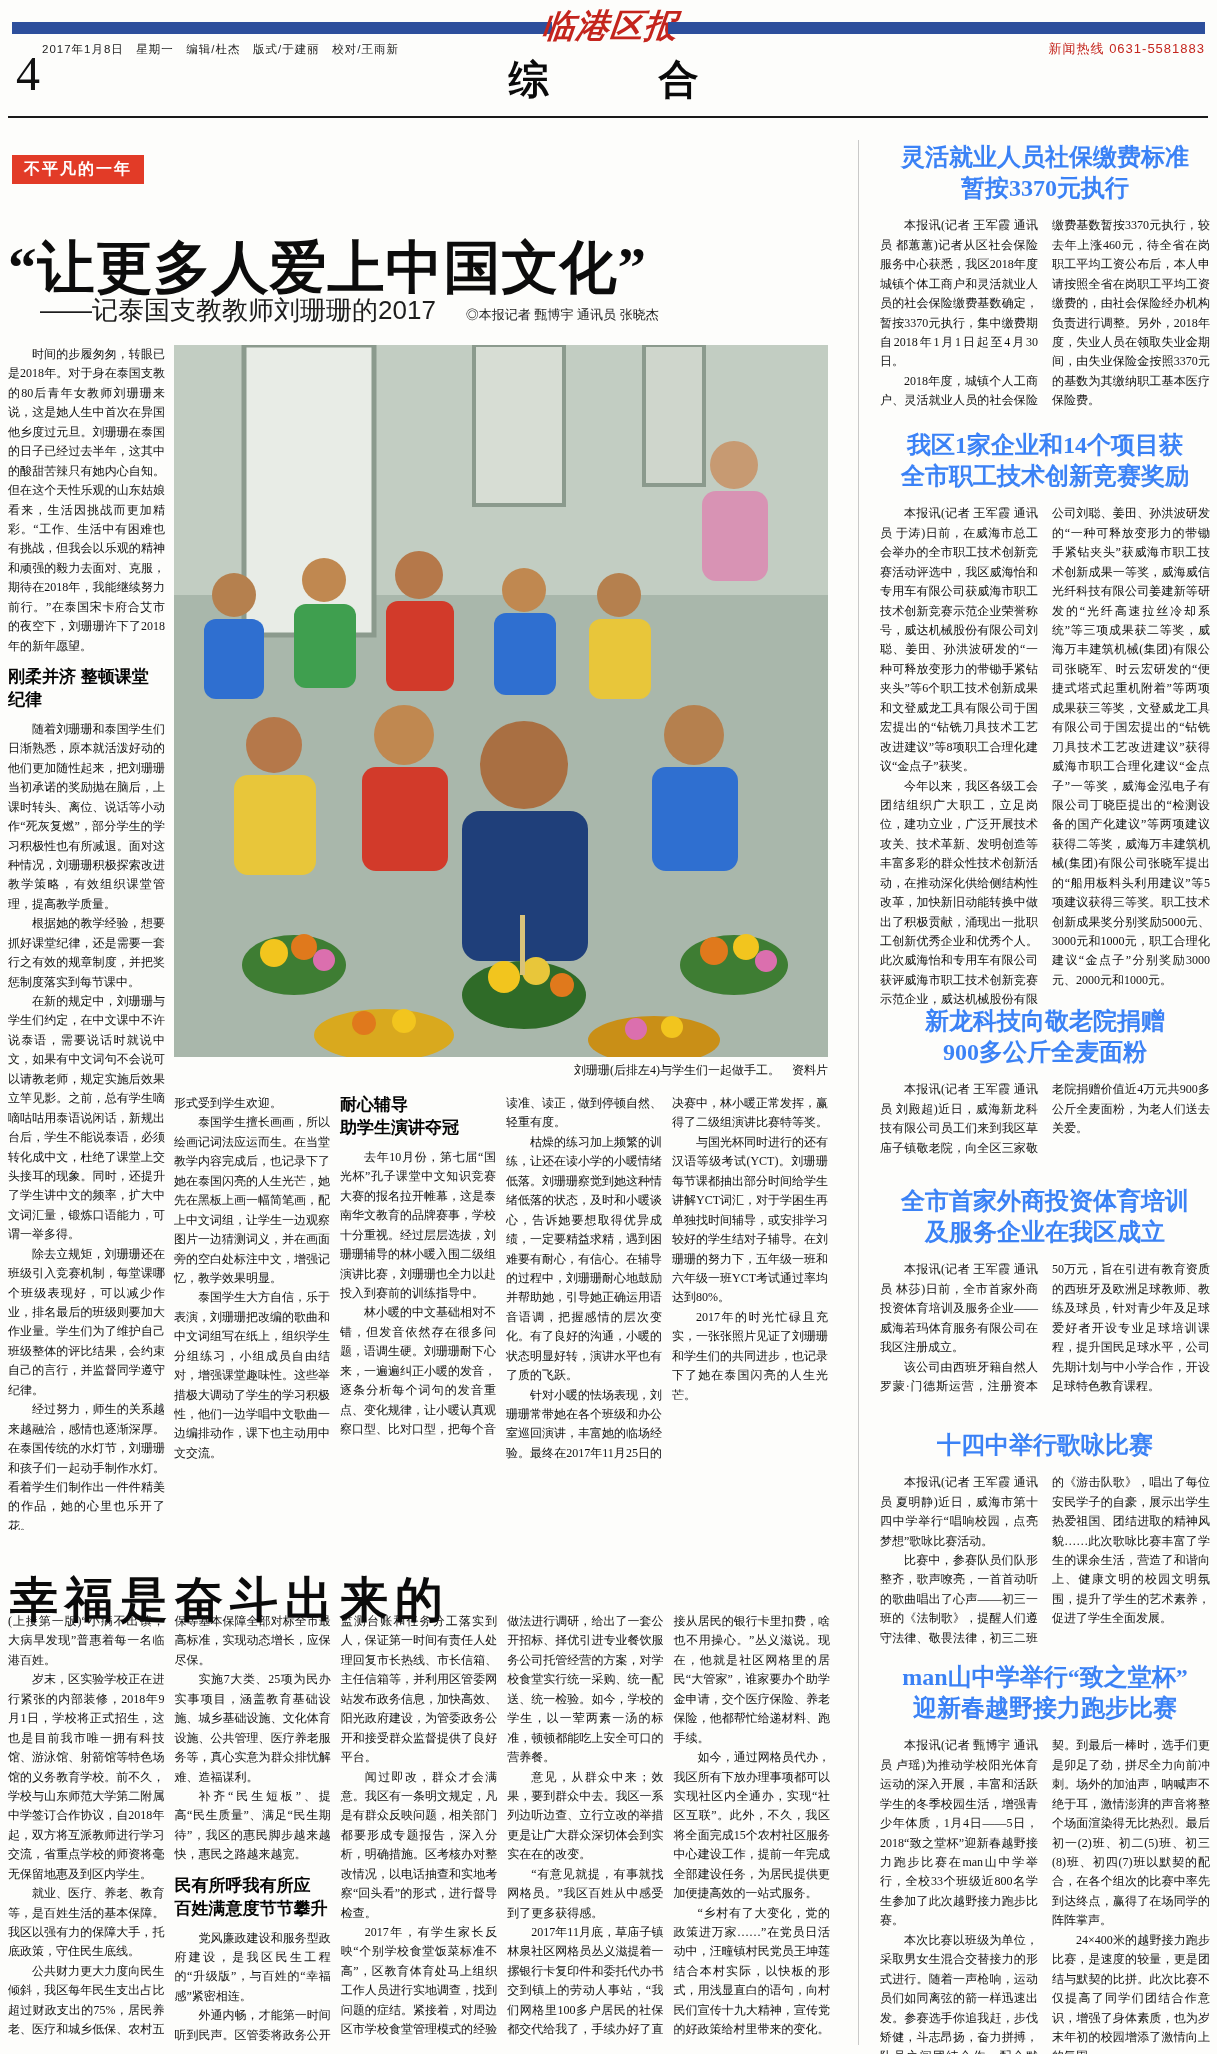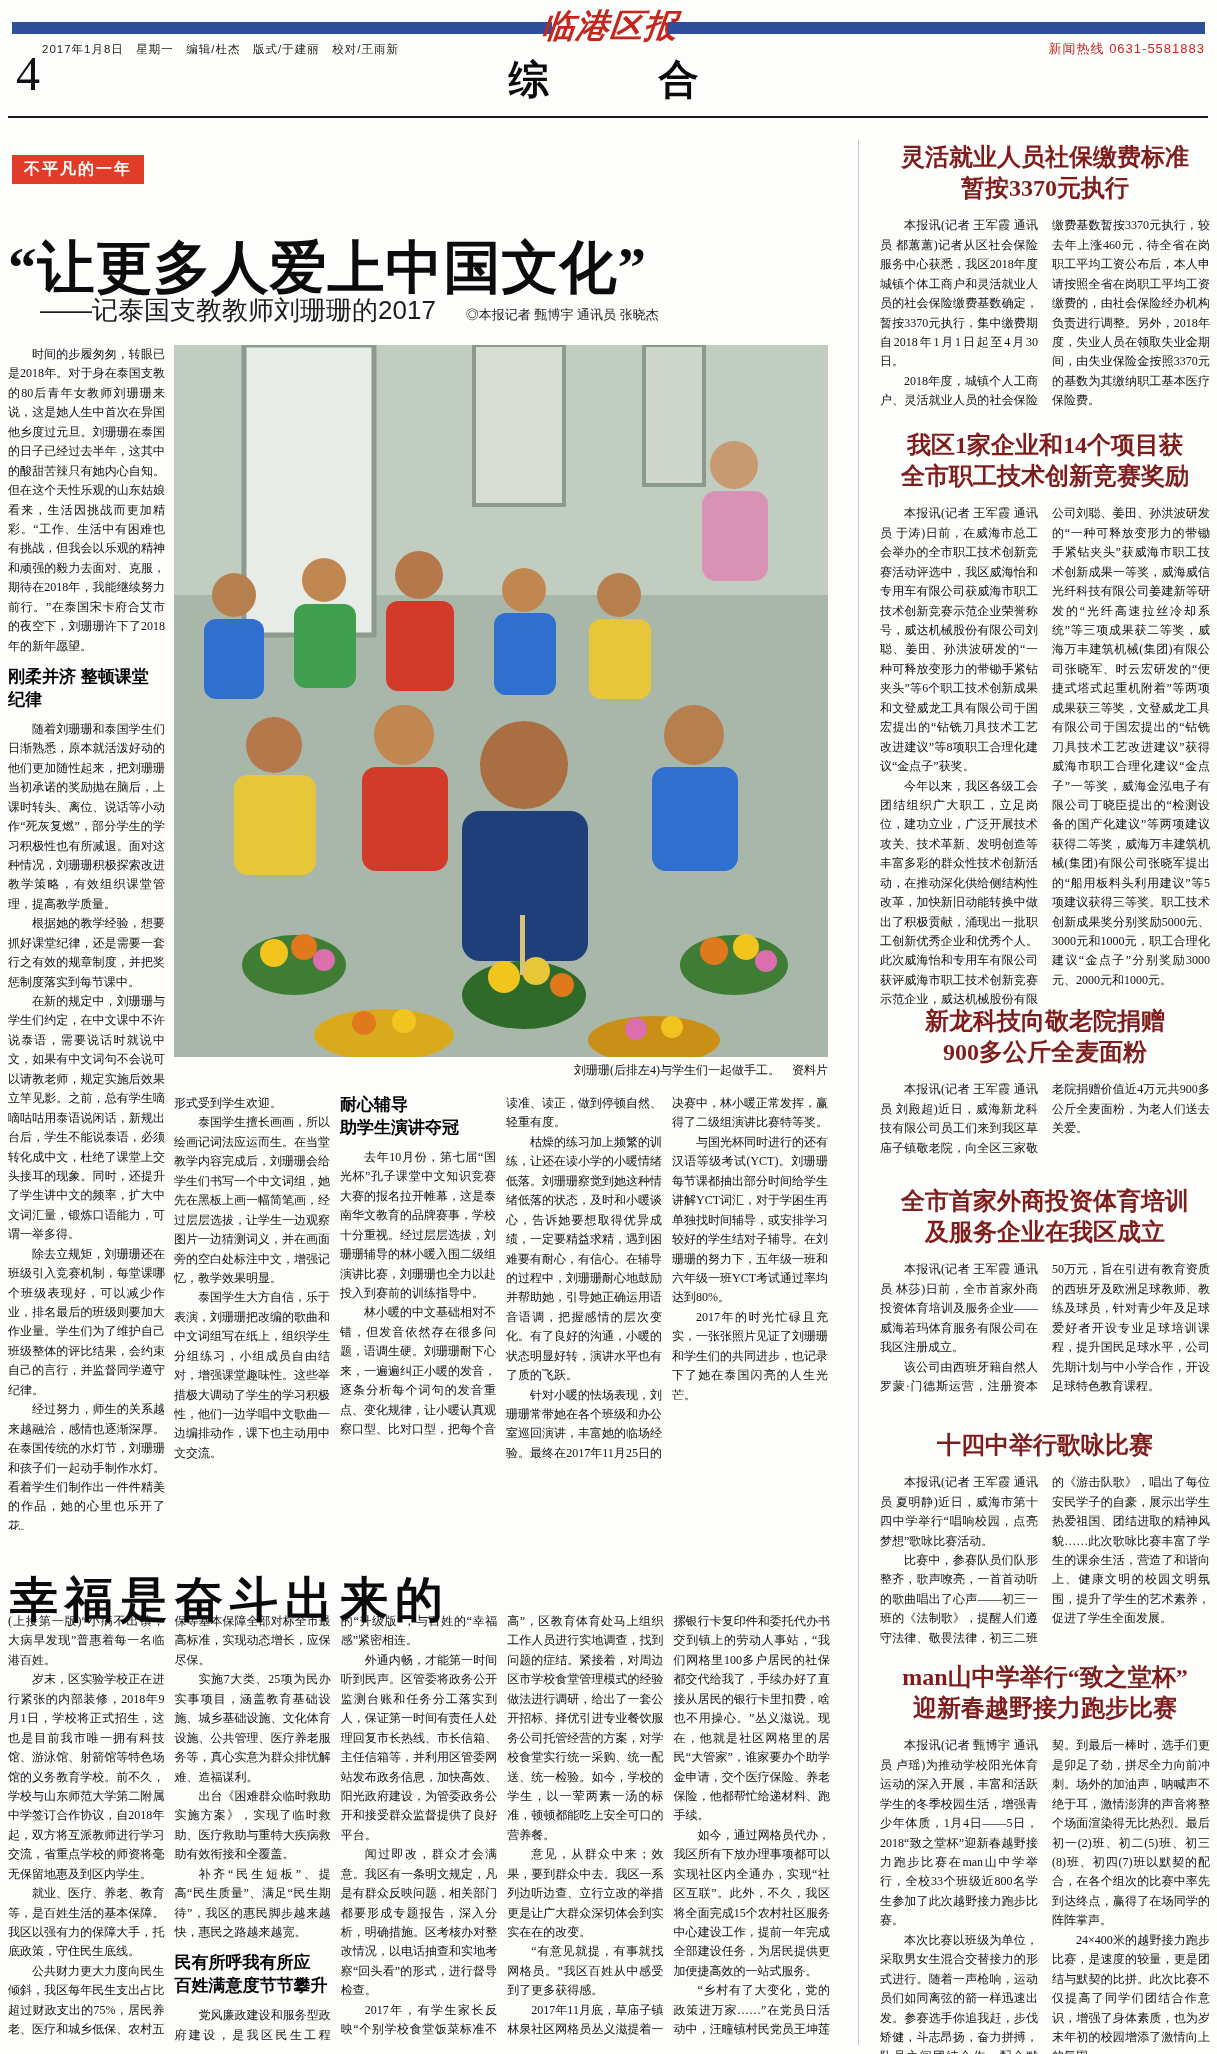--- a/index.html
+++ b/index.html
@@ -41,21 +41,21 @@
   .f-below{position:absolute;left:174px;top:1094px;width:654px;height:436px;overflow:hidden;
            column-count:4;column-gap:10px;}
   
   .b-headline{position:absolute;left:10px;top:1528px;font-size:48px;font-weight:900;
               letter-spacing:7px;color:#0b0b0b;white-space:nowrap;}
   .b-body{position:absolute;left:8px;top:1612px;width:822px;height:440px;overflow:hidden;
           column-count:5;column-gap:10px;}
   
   .rail-article{position:absolute;left:880px;width:330px;overflow:hidden;}
   .rail-head{font-size:24px;font-weight:900;line-height:1.3;text-align:center;margin:0 0 12px;
-             white-space:pre-line;color:#7f1d1d;}
+             white-space:pre-line;color:#3b82f6;}
   .rail-body{column-count:2;column-gap:14px;}
   #rail-a1{top:142px;height:288px;}
   #rail-a2{top:430px;height:578px;}
   #rail-a3{top:1006px;height:178px;}
   #rail-a4{top:1186px;height:242px;}
   #rail-a5{top:1430px;height:230px;}
   #rail-a6{top:1662px;height:392px;}
 </style>
 </head>
 <body>
@@ -141,40 +141,39 @@
         <ellipse cx="480" cy="695" rx="66" ry="24" fill="#c98f17"></ellipse>
           <circle cx="462" cy="684" r="11" fill="#db6fae"></circle>
           <circle cx="498" cy="682" r="11" fill="#f2c51e"></circle>
       </g>
     </svg>
   </div>
   <div class="caption">刘珊珊(后排左4)与学生们一起做手工。　资料片</div>
 
   <div class="f-below">
       <p class="para cont">形式受到学生欢迎。</p>
-      <p class="para">泰国学生擅长画画，所以绘画记词法应运而生。在当堂教学内容完成后，刘珊珊会给学生们书写一个中文词组，她先在黑板上画一幅简笔画，经过层层选拔，让学生一边观察图片一边猜测词义，并在画面旁的空白处标注中文，增强记忆，教学效果明显。</p>
+      <p class="para">泰国学生擅长画画，所以绘画记词法应运而生。在当堂教学内容完成后，也记录下了她在泰国闪亮的人生光芒，她先在黑板上画一幅简笔画，配上中文词组，让学生一边观察图片一边猜测词义，并在画面旁的空白处标注中文，增强记忆，教学效果明显。</p>
       <p class="para">泰国学生大方自信，乐于表演，刘珊珊把改编的歌曲和中文词组写在纸上，组织学生分组练习，小组成员自由结对，增强课堂趣味性。这些举措极大调动了学生的学习积极性，他们一边学唱中文歌曲一边编排动作，课下也主动用中文交流。</p>
       <h3 class="flow-subhead">耐心辅导
 助学生演讲夺冠</h3>
       <p class="para">去年10月份，第七届“国光杯”孔子课堂中文知识竞赛大赛的报名拉开帷幕，这是泰南华文教育的品牌赛事，学校十分重视。经过层层选拔，刘珊珊辅导的林小暖入围二级组演讲比赛，刘珊珊也全力以赴投入到赛前的训练指导中。</p>
       <p class="para">林小暖的中文基础相对不错，但发音依然存在很多问题，语调生硬。刘珊珊耐下心来，一遍遍纠正小暖的发音，逐条分析每个词句的发音重点、变化规律，让小暖认真观察口型、比对口型，把每个音读准、读正，做到停顿自然、轻重有度。</p>
       <p class="para">枯燥的练习加上频繁的训练，让还在读小学的小暖情绪低落。刘珊珊察觉到她这种情绪低落的状态，及时和小暖谈心，告诉她要想取得优异成绩，一定要精益求精，遇到困难要有耐心，有信心。在辅导的过程中，刘珊珊耐心地鼓励并帮助她，引导她正确运用语音语调，把握感情的层次变化。有了良好的沟通，小暖的状态明显好转，演讲水平也有了质的飞跃。</p>
       <p class="para">针对小暖的怯场表现，刘珊珊常带她在各个班级和办公室巡回演讲，丰富她的临场经验。最终在2017年11月25日的决赛中，林小暖正常发挥，赢得了二级组演讲比赛特等奖。</p>
       <p class="para">与国光杯同时进行的还有汉语等级考试(YCT)。刘珊珊每节课都抽出部分时间给学生讲解YCT词汇，对于学困生再单独找时间辅导，或安排学习较好的学生结对子辅导。在刘珊珊的努力下，五年级一班和六年级一班YCT考试通过率均达到80%。</p>
       <p class="para">2017年的时光忙碌且充实，一张张照片见证了刘珊珊和学生们的共同进步，也记录下了她在泰国闪亮的人生光芒。</p>
     </div>
 
   <h2 class="b-headline">幸福是奋斗出来的</h2>
   <div class="b-body">
       <p class="para cont">(上接第一版)“小病不出镇，大病早发现”普惠着每一名临港百姓。</p>
       <p class="para">岁末，区实验学校正在进行紧张的内部装修，2018年9月1日，学校将正式招生，这也是目前我市唯一拥有科技馆、游泳馆、射箭馆等特色场馆的义务教育学校。前不久，学校与山东师范大学第二附属中学签订合作协议，自2018年起，双方将互派教师进行学习交流，省重点学校的师资将毫无保留地惠及到区内学生。</p>
       <p class="para">就业、医疗、养老、教育等，是百姓生活的基本保障。我区以强有力的保障大手，托底政策，守住民生底线。</p>
       <p class="para">公共财力更大力度向民生倾斜，我区每年民生支出占比超过财政支出的75%，居民养老、医疗和城乡低保、农村五保等基本保障全部对标全市最高标准，实现动态增长，应保尽保。</p>
       <p class="para">实施7大类、25项为民办实事项目，涵盖教育基础设施、城乡基础设施、文化体育设施、公共管理、医疗养老服务等，真心实意为群众排忧解难、造福谋利。</p>
-      <p class="para">出台《困难群众临时救助实施方案》，实现了临时救助、医疗救助与重特大疾病救助有效衔接和全覆盖。</p>
       <p class="para">补齐“民生短板”、提高“民生质量”、满足“民生期待”，我区的惠民脚步越来越快，惠民之路越来越宽。</p>
       <h3 class="flow-subhead">民有所呼我有所应
 百姓满意度节节攀升</h3>
       <p class="para">党风廉政建设和服务型政府建设，是我区民生工程的“升级版”，与百姓的“幸福感”紧密相连。</p>
       <p class="para">外通内畅，才能第一时间听到民声。区管委将政务公开监测台账和任务分工落实到人，保证第一时间有责任人处理回复市长热线、市长信箱、主任信箱等，并利用区管委网站发布政务信息，加快高效、阳光政府建设，为管委政务公开和接受群众监督提供了良好平台。</p>
       <p class="para">闻过即改，群众才会满意。我区有一条明文规定，凡是有群众反映问题，相关部门都要形成专题报告，深入分析，明确措施。区考核办对整改情况，以电话抽查和实地考察“回头看”的形式，进行督导检查。</p>
       <p class="para">2017年，有学生家长反映“个别学校食堂饭菜标准不高”，区教育体育处马上组织工作人员进行实地调查，找到问题的症结。紧接着，对周边区市学校食堂管理模式的经验做法进行调研，给出了一套公开招标、择优引进专业餐饮服务公司托管经营的方案，对学校食堂实行统一采购、统一配送、统一检验。如今，学校的学生，以一荤两素一汤的标准，顿顿都能吃上安全可口的营养餐。</p>
       <p class="para">意见，从群众中来；效果，要到群众中去。我区一系列边听边查、立行立改的举措更是让广大群众深切体会到实实在在的改变。</p>
       <p class="para">“有意见就提，有事就找网格员。”我区百姓从中感受到了更多获得感。</p>
       <p class="para">2017年11月底，草庙子镇林泉社区网格员丛义滋提着一摞银行卡复印件和委托代办书交到镇上的劳动人事站，“我们网格里100多户居民的社保都交代给我了，手续办好了直接从居民的银行卡里扣费，啥也不用操心。”丛义滋说。现在，他就是社区网格里的居民“大管家”，谁家要办个助学金申请，交个医疗保险、养老保险，他都帮忙给递材料、跑手续。</p>

